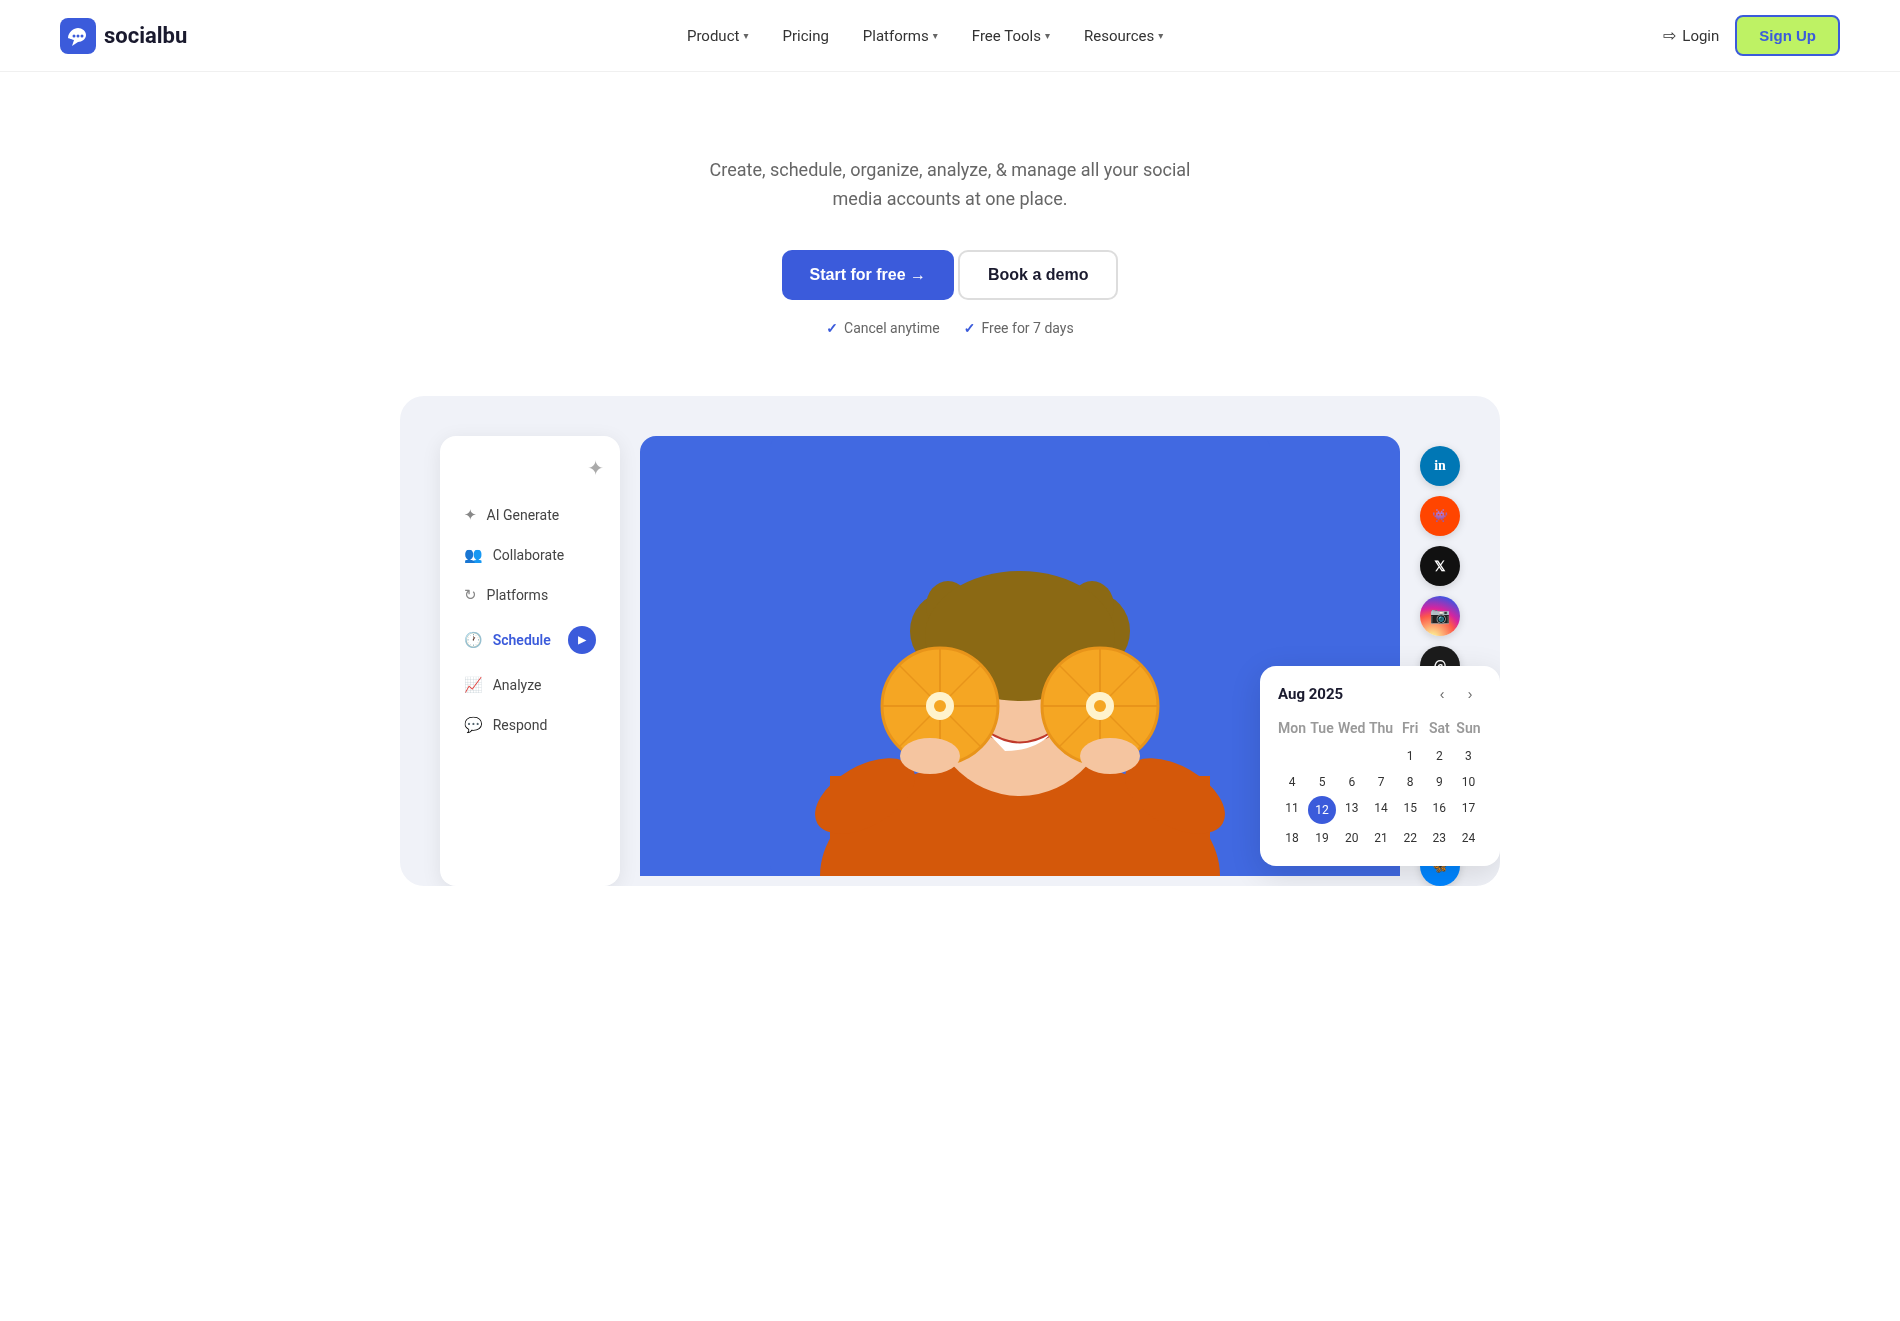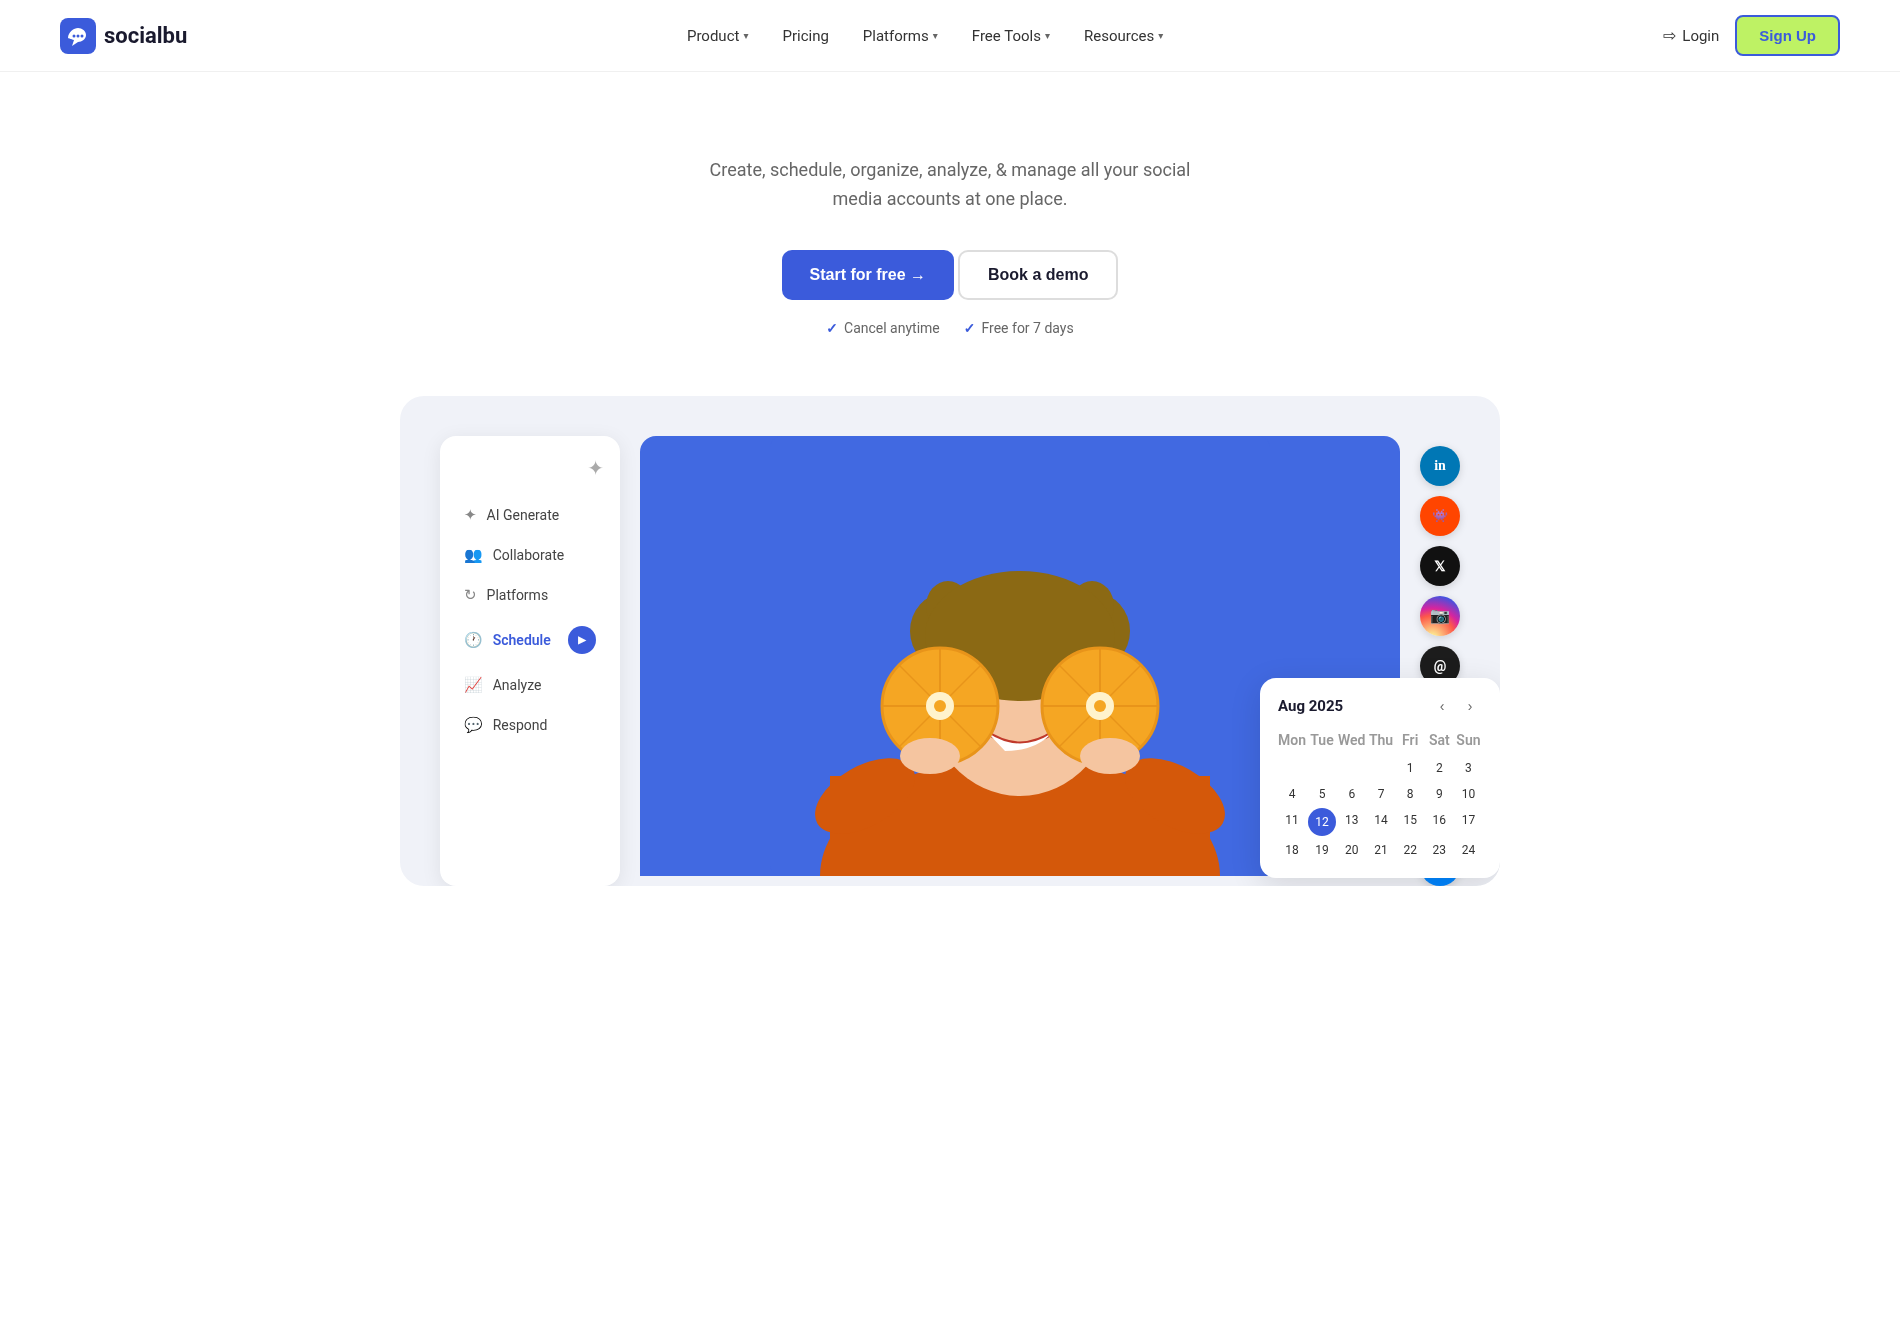--- a/index.html
+++ b/index.html
@@ -242,21 +242,21 @@
       font-size: 16px;
       color: #fff;
       font-weight: 700;
       box-shadow: 0 2px 8px rgba(0,0,0,0.15);
       cursor: pointer;
     }
 
     
     .calendar-overlay {
       position: absolute;
-      bottom: 8px;
+      bottom: 20px;
       right: 0;
       background: #fff;
       border-radius: 16px;
       padding: 16px 18px;
       box-shadow: 0 8px 32px rgba(0,0,0,0.12);
       width: 240px;
       z-index: 10;
     }
     .cal-header {
       display: flex;

